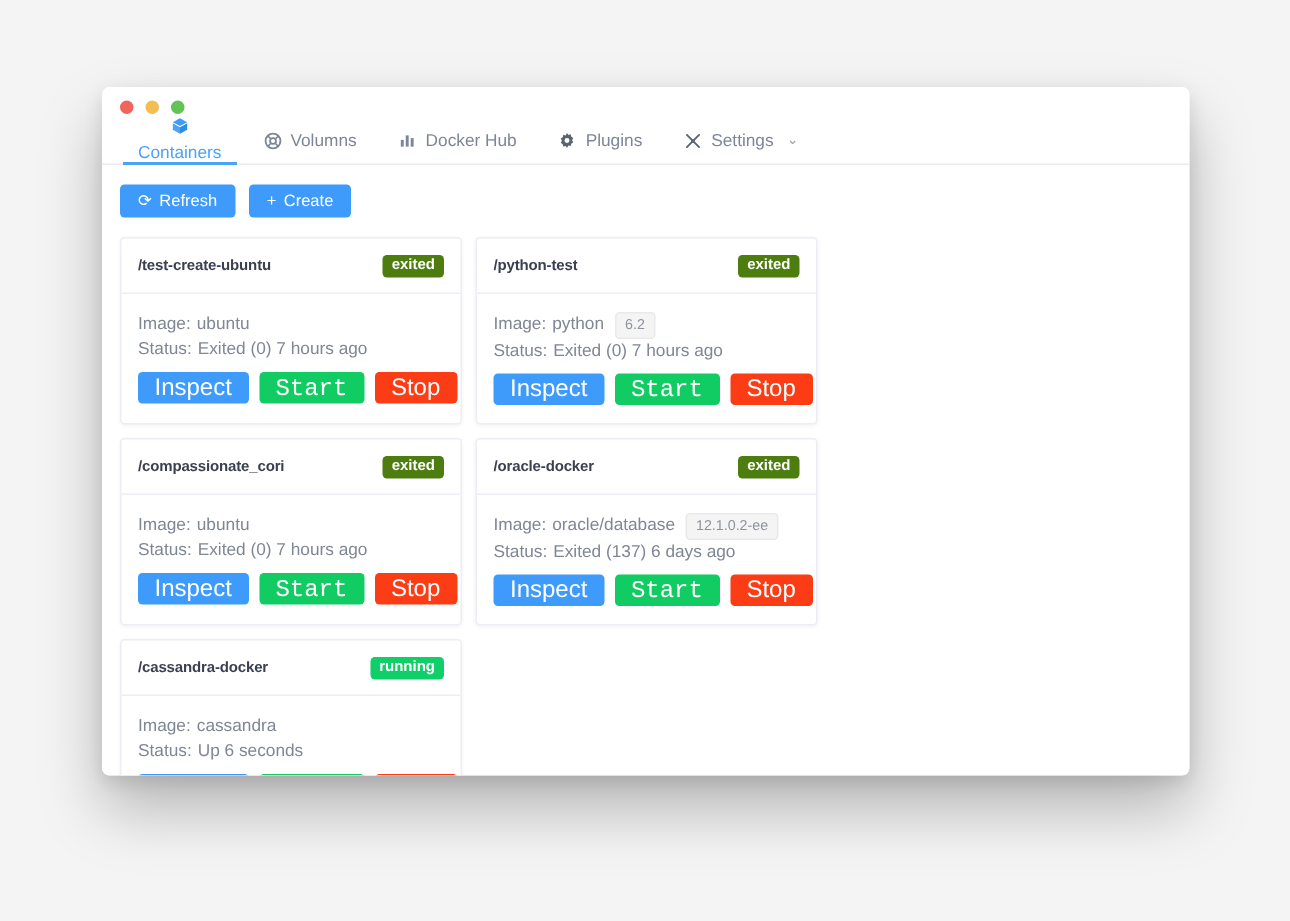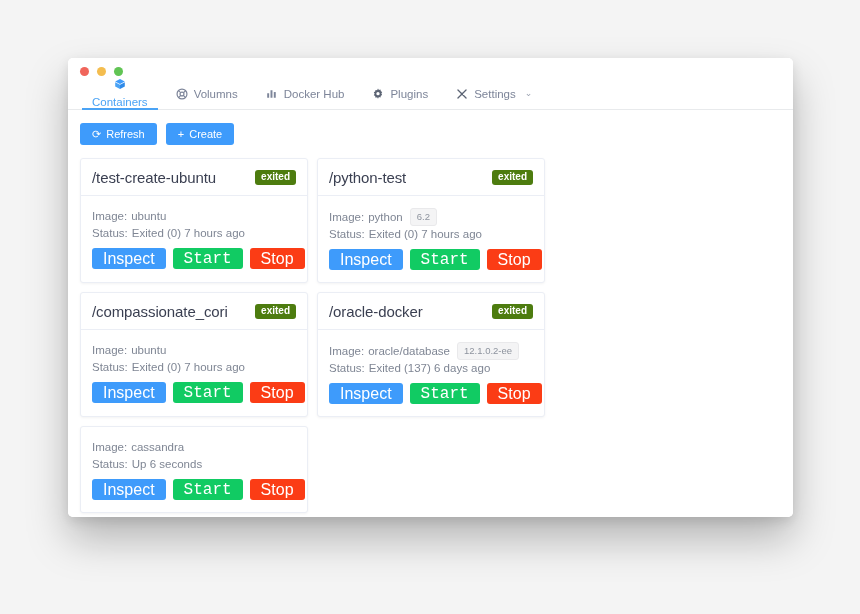--- a/index.html
+++ b/index.html
@@ -145,22 +145,22 @@
   .card-head {
     height: 37px;
     box-sizing: border-box;
     padding: 0 11px;
     display: flex;
     align-items: center;
     justify-content: space-between;
     border-bottom: 1px solid #ebeef5;
   }
   .card-title {
-    font-size: 15px;
-    font-weight: normal;
+    font-size: 10px;
+    font-weight: bold;
     color: #3a3f51;
     letter-spacing: -0.1px;
     overflow: hidden;
     text-overflow: ellipsis;
     white-space: nowrap;
   }
   .badge {
     flex: 0 0 auto;
     font-size: 10px;
     font-weight: bold;
@@ -174,21 +174,20 @@
   .badge.running { background: #10ce68; }
 
   .card-body {
     padding: 12px 11px 12px 11px;
   }
   .meta-line {
     font-size: 11.5px;
     color: #7f8694;
     line-height: 17px;
     display: flex;
-    align-items: center;
     white-space: nowrap;
   }
   .tag {
     display: inline-block;
     margin-left: 7px;
     font-size: 9.5px;
     color: #8d939e;
     background: #f4f4f5;
     border: 1px solid #e9e9eb;
     border-radius: 3px;
@@ -380,20 +379,24 @@
               <span style="margin-left:4px">Exited (137) 6 days ago</span>
             </div>
             <div class="card-actions">
               <button class="act-btn inspect">Inspect</button>
               <button class="act-btn start">Start</button>
               <button class="act-btn stop">Stop</button>
             </div>
           </div>
         </div>
         <div class="card">
+          <div class="card-head">
+            <span class="card-title">/cassandra-docker</span>
+            <span class="badge running">running</span>
+          </div>
           <div class="card-body">
             <div class="meta-line">
               <span>Image:</span>
               <span style="margin-left:4px">cassandra</span>
             </div>
             <div class="meta-line">
               <span>Status:</span>
               <span style="margin-left:4px">Up 6 seconds</span>
             </div>
             <div class="card-actions">

